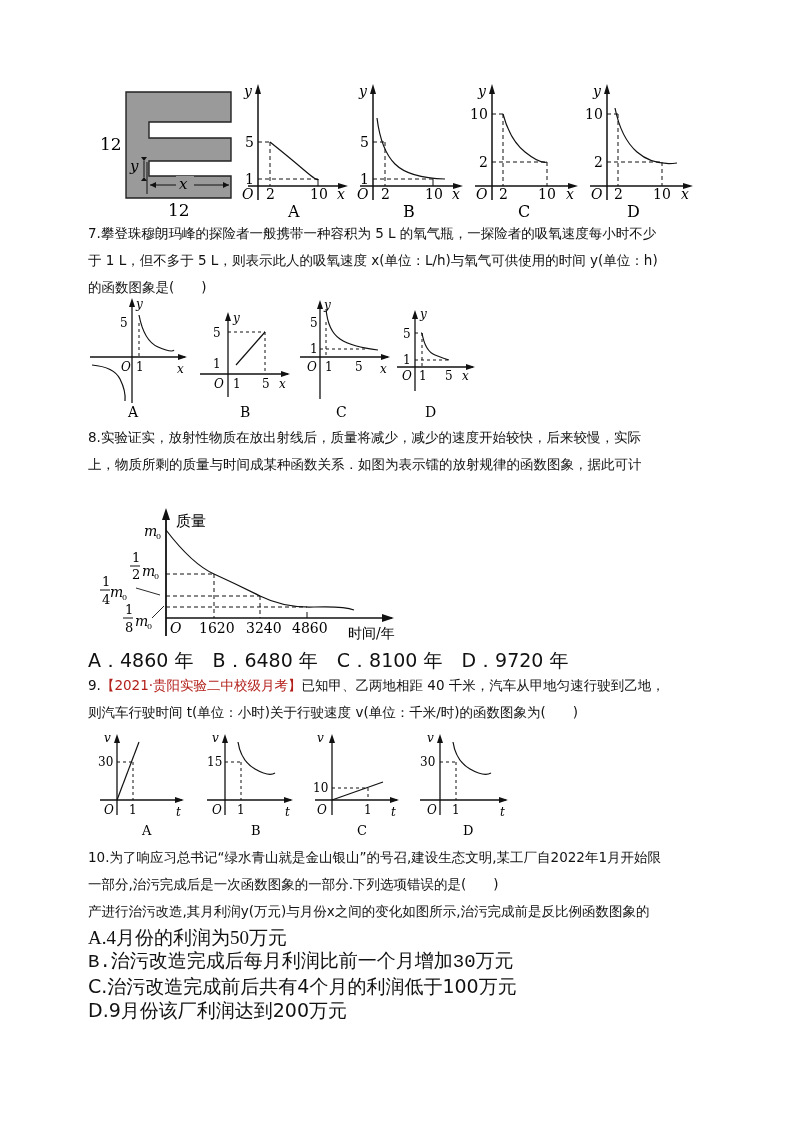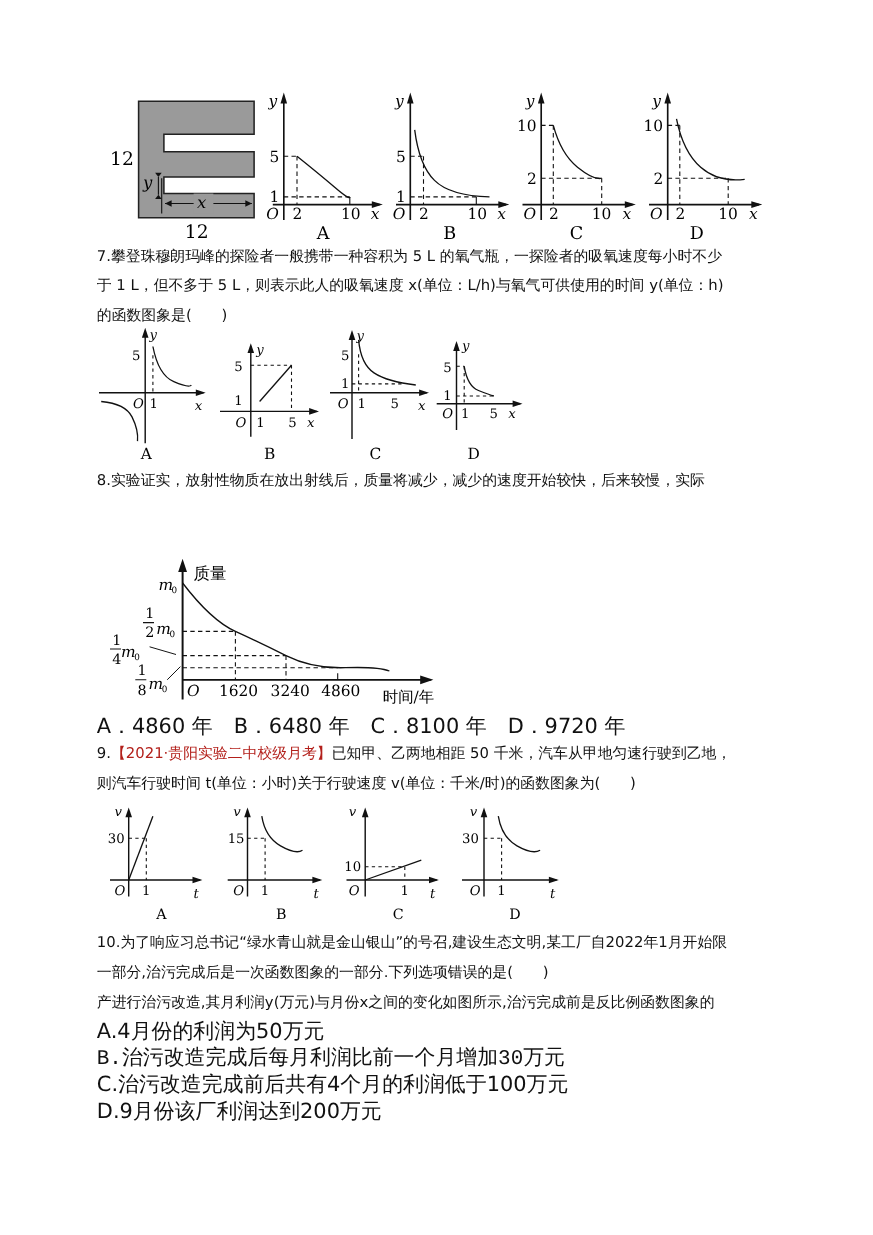--- a/index.html
+++ b/index.html
@@ -200,20 +200,21 @@
     <text x="7" y="85" font-size="12" font-style="italic">O</text>
     <text x="24" y="85" font-size="12">1</text>
     <text x="50" y="85" font-size="12">5</text>
     <text x="67" y="85" font-size="12" font-style="italic">x</text>
     <text x="30" y="122" font-size="14">D</text>
   </svg>
 </div>
 
 <div class="para" style="top:424px;">
   <div>8.实验证实，放射性物质在放出射线后，质量将减少，减少的速度开始较快，后来较慢，实际</div>
+  <div>上，物质所剩的质量与时间成某种函数关系．如图为表示镭的放射规律的函数图象，据此可计</div>
 </div>
 
 <div class="svgwrap" style="left:92px;top:506px;">
   <svg width="340" height="140">
     <line x1="74" y1="6" x2="74" y2="130" stroke="#111" stroke-width="1.8"></line>
     <polygon points="70,14 74,2 78,14" fill="#111"></polygon>
     <line x1="74" y1="112" x2="300" y2="112" stroke="#111" stroke-width="1.6"></line>
     <polygon points="290,108 302,112 290,116" fill="#111"></polygon>
     <path d="M74,24 Q100,58 122,68 T168,90 T222,101 T262,104" fill="none" stroke="#111" stroke-width="1.2"></path>
     <line x1="74" y1="68" x2="122" y2="68" stroke="#111" stroke-dasharray="4,3"></line>
@@ -246,21 +247,21 @@
     <text x="107" y="127" font-size="14">1620</text>
     <text x="154" y="127" font-size="14">3240</text>
     <text x="200" y="127" font-size="14">4860</text>
     <text x="256" y="132" font-size="14" font-family="DejaVu Sans, sans-serif">时间/年</text>
   </svg>
 </div>
 
 <div class="opt-line" style="top:648px;">A．4860 年　B．6480 年　C．8100 年　D．9720 年</div>
 
 <div class="para" style="top:672px;">
-  <div><span>9.</span><span class="hl">【2021·贵阳实验二中校级月考】</span><span>已知甲、乙两地相距 50 千米，汽车从甲地匀速行驶到乙地，</span></div>
+  <div><span>9.</span><span class="hl">【2021·贵阳实验二中校级月考】</span><span>已知甲、乙两地相距 40 千米，汽车从甲地匀速行驶到乙地，</span></div>
   <div>则汽车行驶时间 t(单位：小时)关于行驶速度 v(单位：千米/时)的函数图象为(　　)</div>
 </div>
 
 <div class="svgwrap" style="left:98px;top:727px;">
   <svg width="95" height="112">
     <line x1="19" y1="10" x2="19" y2="88" stroke="#111" stroke-width="1.3"></line>
     <polygon points="16,16 19,7 22,16" fill="#111"></polygon>
     <line x1="2" y1="73" x2="84" y2="73" stroke="#111" stroke-width="1.3"></line>
     <polygon points="77,70 86,73 77,76" fill="#111"></polygon>
     <line x1="19" y1="73" x2="41" y2="15" stroke="#111" stroke-width="1.2"></line>
@@ -329,17 +330,17 @@
   </svg>
 </div>
 
 <div class="para" style="top:844px;">
   <div>10.为了响应习总书记“绿水青山就是金山银山”的号召,建设生态文明,某工厂自2022年1月开始限</div>
   <div>一部分,治污完成后是一次函数图象的一部分.下列选项错误的是(　　)</div>
   <div>产进行治污改造,其月利润y(万元)与月份x之间的变化如图所示,治污完成前是反比例函数图象的</div>
 </div>
 
 <div>
-  <div class="opt-line" style="top:926px;">A.4月份的利润为50万元</div>
+  <div class="opt-line" style="top:926px;font-family:Liberation Serif, serif;">A.4月份的利润为50万元</div>
   <div class="opt-line" style="top:950px;font-family:Liberation Mono, monospace;">B.治污改造完成后每月利润比前一个月增加30万元</div>
   <div class="opt-line" style="top:974px;">C.治污改造完成前后共有4个月的利润低于100万元</div>
   <div class="opt-line" style="top:998px;">D.9月份该厂利润达到200万元</div>
 </div>
 
 </body></html>

